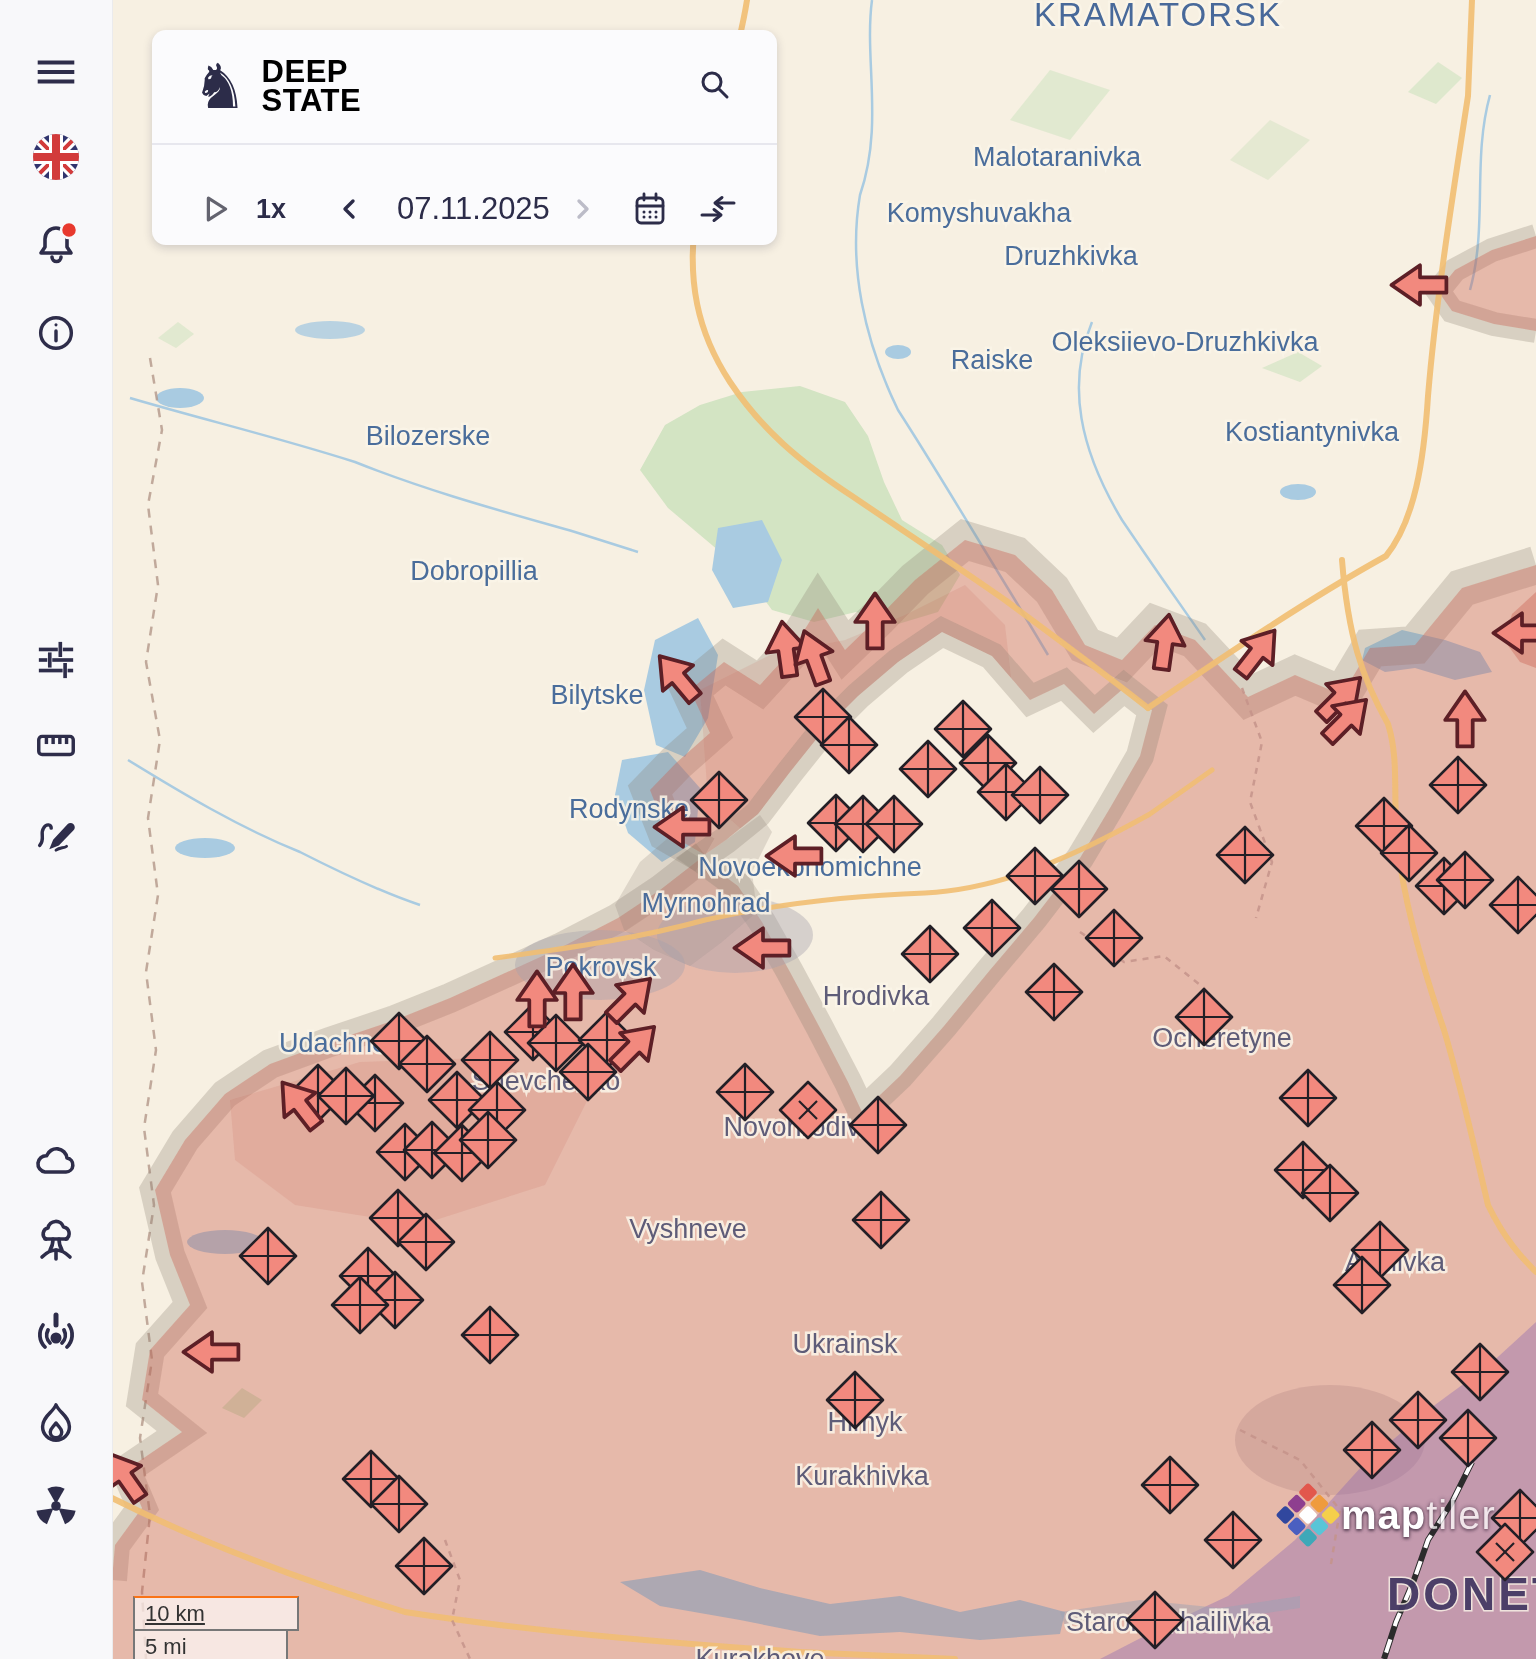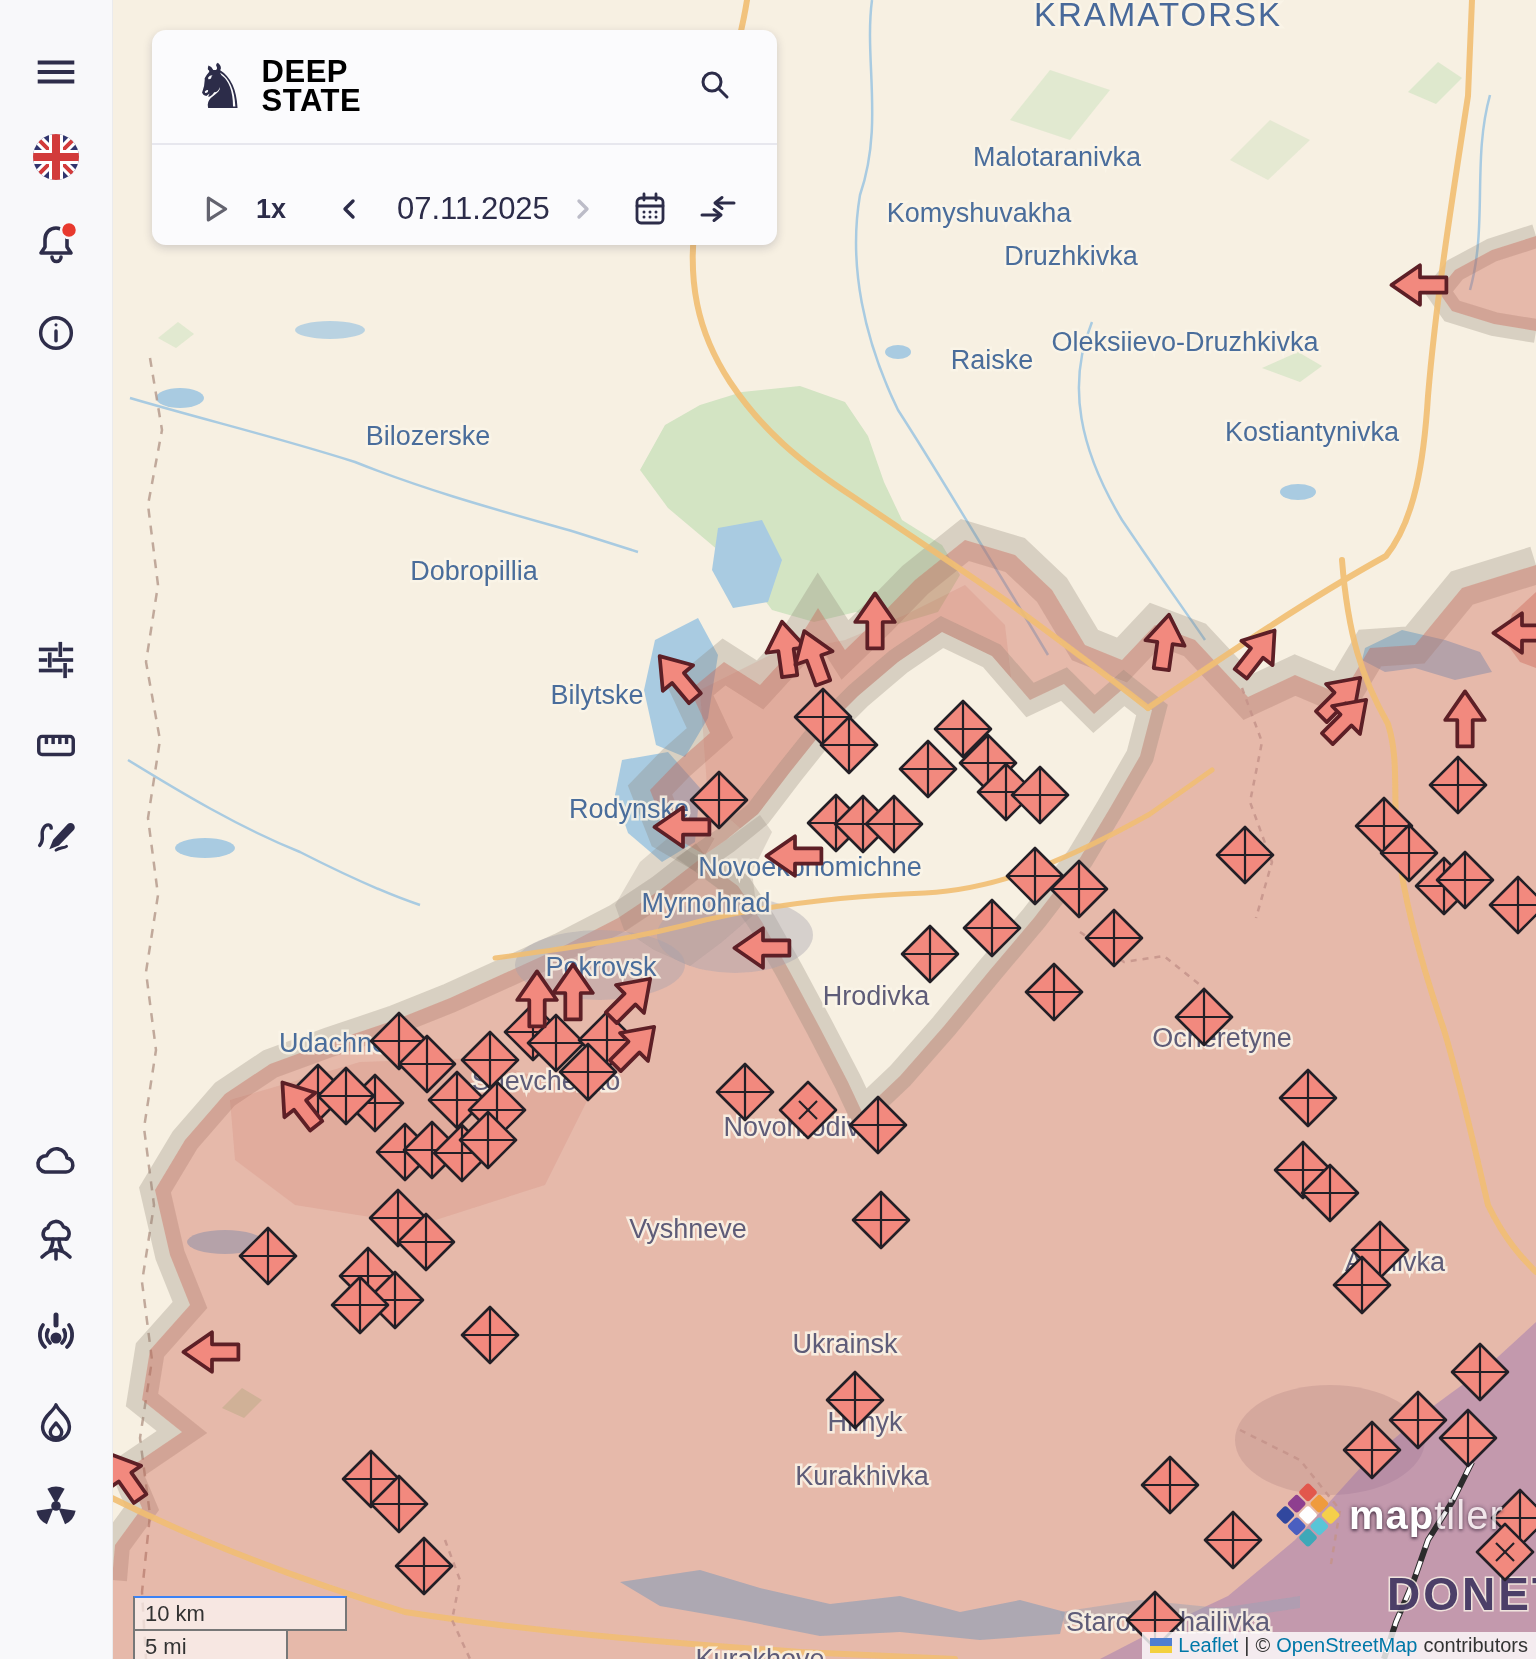--- a/index.html
+++ b/index.html
@@ -37,33 +37,33 @@
   #controls{position:absolute;left:0;top:115px;right:0;bottom:0;padding-left:36px;}
   .ctl{position:absolute;background:none;border:none;cursor:pointer;padding:0;
     font-family:"Liberation Sans",sans-serif;color:#2c2c49;}
   #speed-label{left:104px;top:64px;font-size:27px;font-weight:bold;transform:translateY(-50%);}
   #date-label{left:238px;top:64px;width:145px;text-align:center;font-size:31px;font-weight:normal;transform:translateY(-50%);margin-left:7px;}
 
   
   #scale{position:absolute;left:133px;top:1596px;z-index:25;font-size:22px;color:#333;}
   #scale .bar{background:rgba(255,255,255,.66);border:2px solid #777;border-top:none;
     box-sizing:border-box;padding:2px 0 2px 10px;line-height:27px;}
-  #scale .bar.km{width:214px;border-top:2px solid #3b82f6;}
+  #scale .bar.km{width:166px;border-top:2px solid #f97316;text-decoration:underline;}
   #scale .bar.mi{width:155px;}
 
   
   #attrib{position:absolute;right:0;bottom:0;height:27px;background:rgba(255,255,255,.8);
     z-index:25;display:flex;align-items:center;padding:0 8px;font-size:20px;color:#333;gap:6px;}
   #attrib a{color:#0078a8;text-decoration:none;cursor:pointer;}
   .ua-flag{display:inline-block;width:22px;height:15px;}
   .ua-flag .b{display:block;width:22px;height:8px;background:#4e7fd0;}
   .ua-flag .y{display:block;width:22px;height:7px;background:#f3d03e;}
 
   
-  #watermark{position:absolute;left:1285px;top:1492px;z-index:24;display:flex;align-items:center;gap:18px;}
+  #watermark{position:absolute;left:1285px;top:1492px;z-index:24;display:flex;align-items:center;gap:10px;}
   #mt-logo{width:46px;height:46px;transform:rotate(45deg);display:grid;
     grid-template-columns:14px 14px 14px;grid-template-rows:14px 14px 14px;gap:2px;}
   #mt-logo span{border-radius:3px;}
   #mt-text{font-size:40px;color:#fff;letter-spacing:1px;
     text-shadow:0 0 4px rgba(60,40,60,.8),0 2px 3px rgba(60,40,60,.6);}
   #mt-text b{font-weight:bold;}
   #mt-text i{font-style:normal;opacity:.75;}
 </style>
 </head>
 <body>
@@ -585,31 +585,20 @@
       <span style="background:#8e3f8f"></span>
         <span style="background:#ffffff"></span>
         <span style="background:#59c5d7"></span>
       <span style="background:#31479e"></span>
         <span style="background:#4a5fc0"></span>
         <span style="background:#3ea8b8"></span>
     </div>
     <div id="mt-text"><b>map</b><i>tiler</i></div>
   </div>
 
-  <div id="attrib">
-    <span class="ua-flag">
-        <span class="b"></span>
-        <span class="y"></span>
-      </span>
-    <a>Leaflet</a>
-    <span>|</span>
-    <span>©</span>
-    <a>OpenStreetMap</a>
-    <span>contributors</span>
-  </div>
 
   <nav id="sidebar">
     <button class="sb-btn" style="top:44px">
       <svg width="46" height="46" viewBox="0 0 48 48" fill="none" stroke="#2e2d4a" stroke-width="4.2" stroke-linecap="square">
         <line x1="7" y1="14" x2="41" y2="14"></line>
           <line x1="7" y1="24" x2="41" y2="24"></line>
           <line x1="7" y1="34" x2="41" y2="34"></line>
       </svg>
     </button>
     <button class="sb-btn" style="top:129px">

